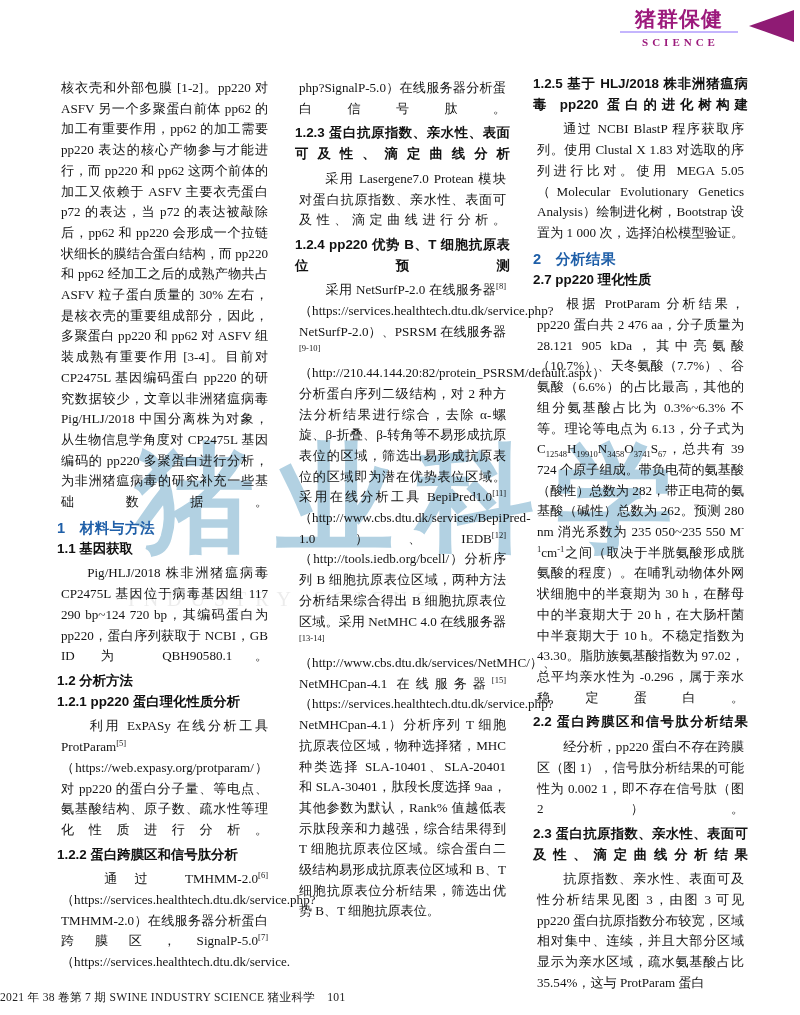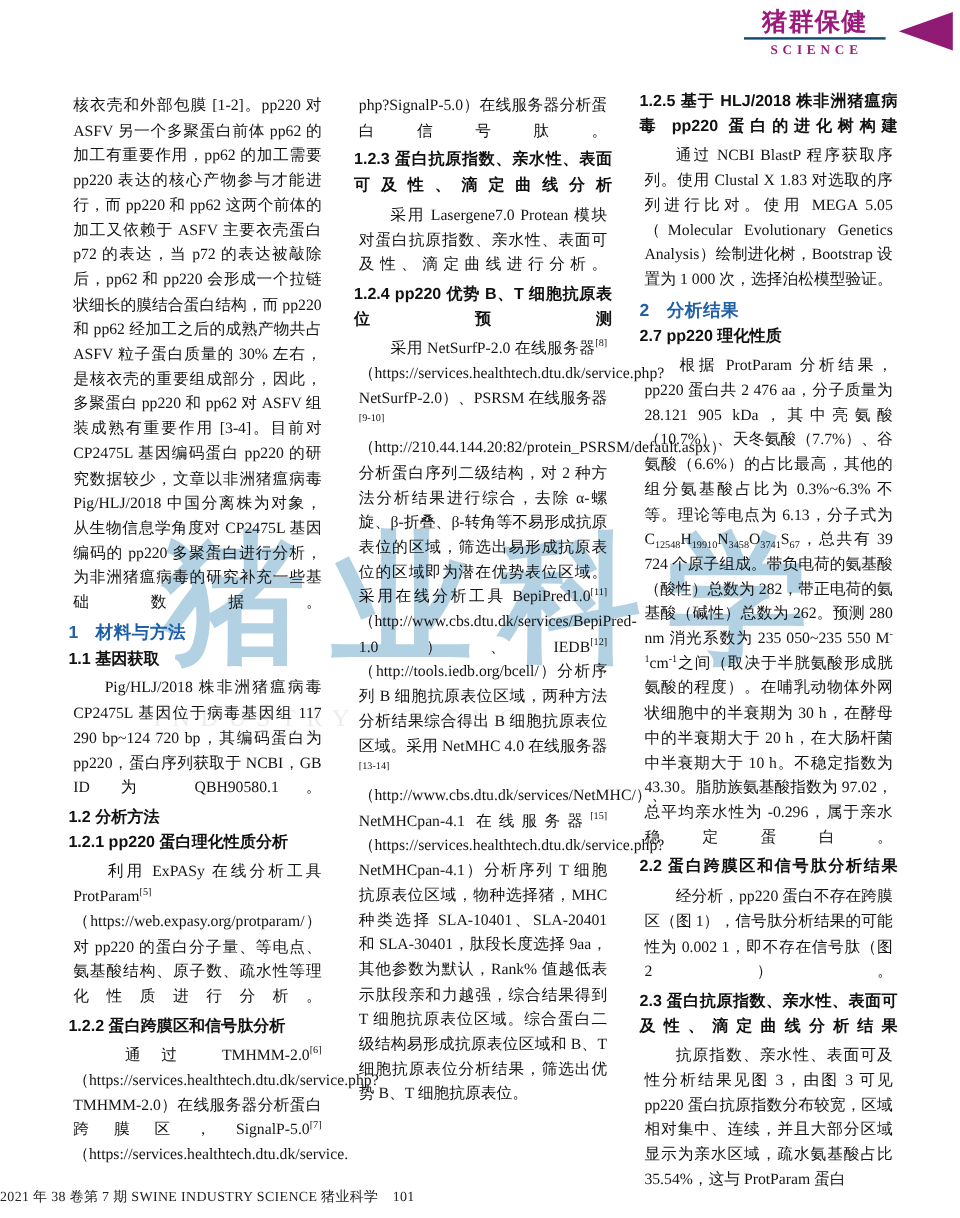--- a/index.html
+++ b/index.html
@@ -30,21 +30,21 @@
     text-align: center;
     width: 118px;
   }
   .brand-cn {
     font-family: "Liberation Sans", "DejaVu Sans", sans-serif;
     font-size: 21px;
     font-weight: bold;
     color: #9c1a7c;
     letter-spacing: 1px;
     line-height: 1.05;
-    border-bottom: 2px solid #0c4a6e;
+    border-bottom: 2px solid #c4b5fd;
     padding-bottom: 1px;
     display: block;
   }
   .brand-en {
     font-family: "Liberation Serif", "DejaVu Serif", serif;
     font-size: 11px;
     font-weight: bold;
     color: #9c1a7c;
     letter-spacing: 4px;
     margin-top: 3px;

